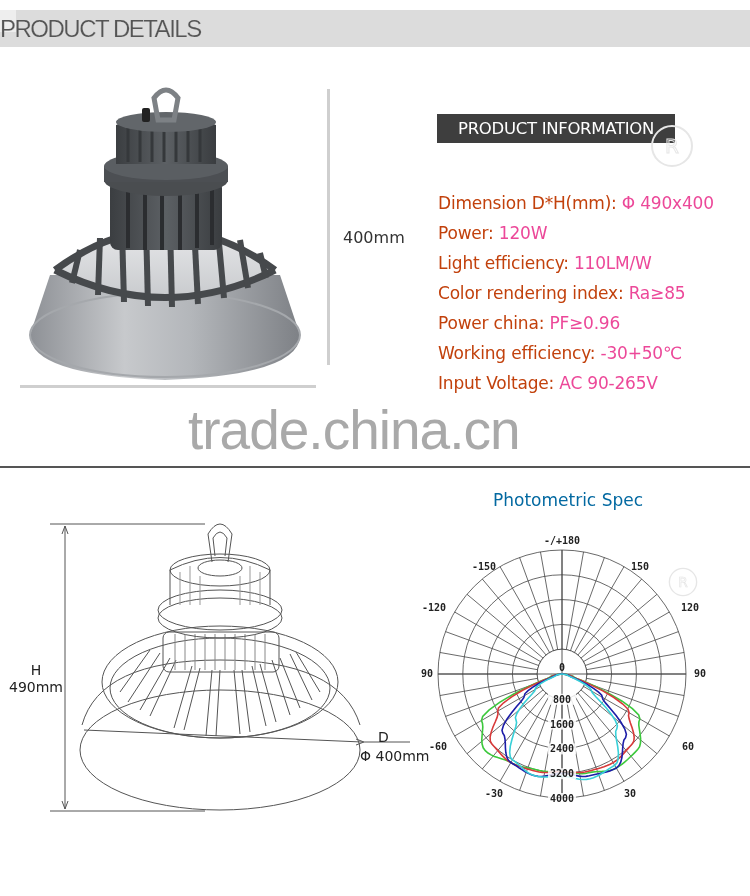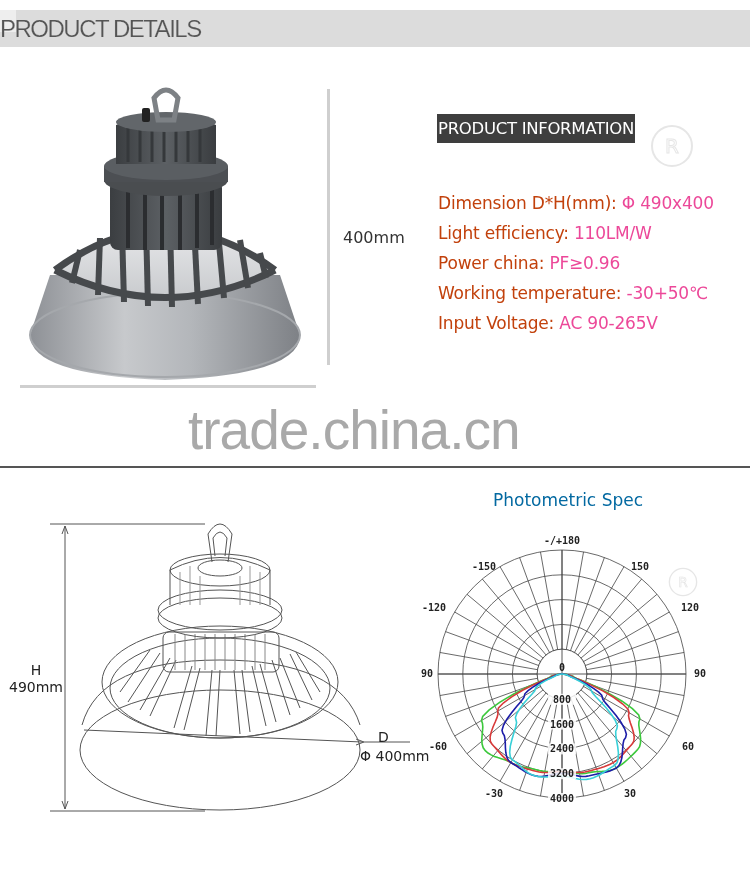--- a/index.html
+++ b/index.html
@@ -13,21 +13,21 @@
     font-family:"Liberation Sans", sans-serif; font-size:24px; color:#555; letter-spacing:-1.5px; font-weight:normal;
     -webkit-text-stroke:0.2px #dcdcdc; }
 
   
   .photo { left:0; top:80px; width:340px; height:320px; }
   .dim-v { left:327px; top:89px; width:3px; height:276px; background:#cfcfcf; }
   .dim-h { left:20px; top:385px; width:296px; height:3px; background:#cfcfcf; }
   .dim-v-label { left:343px; top:228px; font-family:"DejaVu Sans", sans-serif; font-size:16px; color:#333; }
 
   
-  .info-badge { left:437px; top:114px; height:29px; padding:0 1px; background:#3e3e3e; color:#fff;
+  .info-badge { left:437px; top:114px; height:29px; padding:0 21px; background:#3e3e3e; color:#fff;
     font-family:"DejaVu Sans", sans-serif; font-size:16.5px; line-height:29px; letter-spacing:-0.3px; }
   .spec-list { left:438px; top:188px; }
   .spec-row { height:30px; line-height:30px; font-family:"DejaVu Sans", sans-serif; font-size:17px; white-space:nowrap; letter-spacing:-0.2px; }
   .spec-label { color:#c2410c; }
   .spec-value { color:#ec4899; }
 
   .watermark { left:188px; top:398px; font-family:"Liberation Sans", sans-serif; font-size:55px; color:#a9a9a9; letter-spacing:-1px; }
   .divider { left:0; top:466px; width:750px; height:2px; background:#555; }
 
   
@@ -116,27 +116,33 @@
 <div class="abs dim-v"></div>
 <div class="abs dim-h"></div>
 <div class="abs dim-v-label">400mm</div>
 
 <div class="abs info-badge">PRODUCT INFORMATION</div>
 <div class="abs spec-list">
   <div class="spec-row">
     <span class="spec-label">Dimension D*H(mm): </span><span class="spec-value">Φ 490x400</span>
   </div>
   <div class="spec-row">
+    <span class="spec-label">Power: </span><span class="spec-value">120W</span>
+  </div>
+  <div class="spec-row">
     <span class="spec-label">Light efficiency: </span><span class="spec-value">110LM/W</span>
   </div>
   <div class="spec-row">
+    <span class="spec-label">Color rendering index: </span><span class="spec-value">Ra≥85</span>
+  </div>
+  <div class="spec-row">
     <span class="spec-label">Power china: </span><span class="spec-value">PF≥0.96</span>
   </div>
   <div class="spec-row">
-    <span class="spec-label">Working temperature: </span><span class="spec-value">-30+50℃</span>
+    <span class="spec-label">Working efficiency: </span><span class="spec-value">-30+50℃</span>
   </div>
   <div class="spec-row">
     <span class="spec-label">Input Voltage: </span><span class="spec-value">AC 90-265V</span>
   </div>
 </div>
 
 <svg class="abs" style="left:650px;top:124px;width:44px;height:44px;" viewBox="0 0 44 44">
   <circle cx="22" cy="22" r="20" fill="none" stroke="#e6e6e6" stroke-width="2"></circle>
   <text x="22" y="29" text-anchor="middle" font-family="DejaVu Sans, sans-serif" font-size="20" fill="none" stroke="#e6e6e6" stroke-width="1">R</text>
 </svg>

